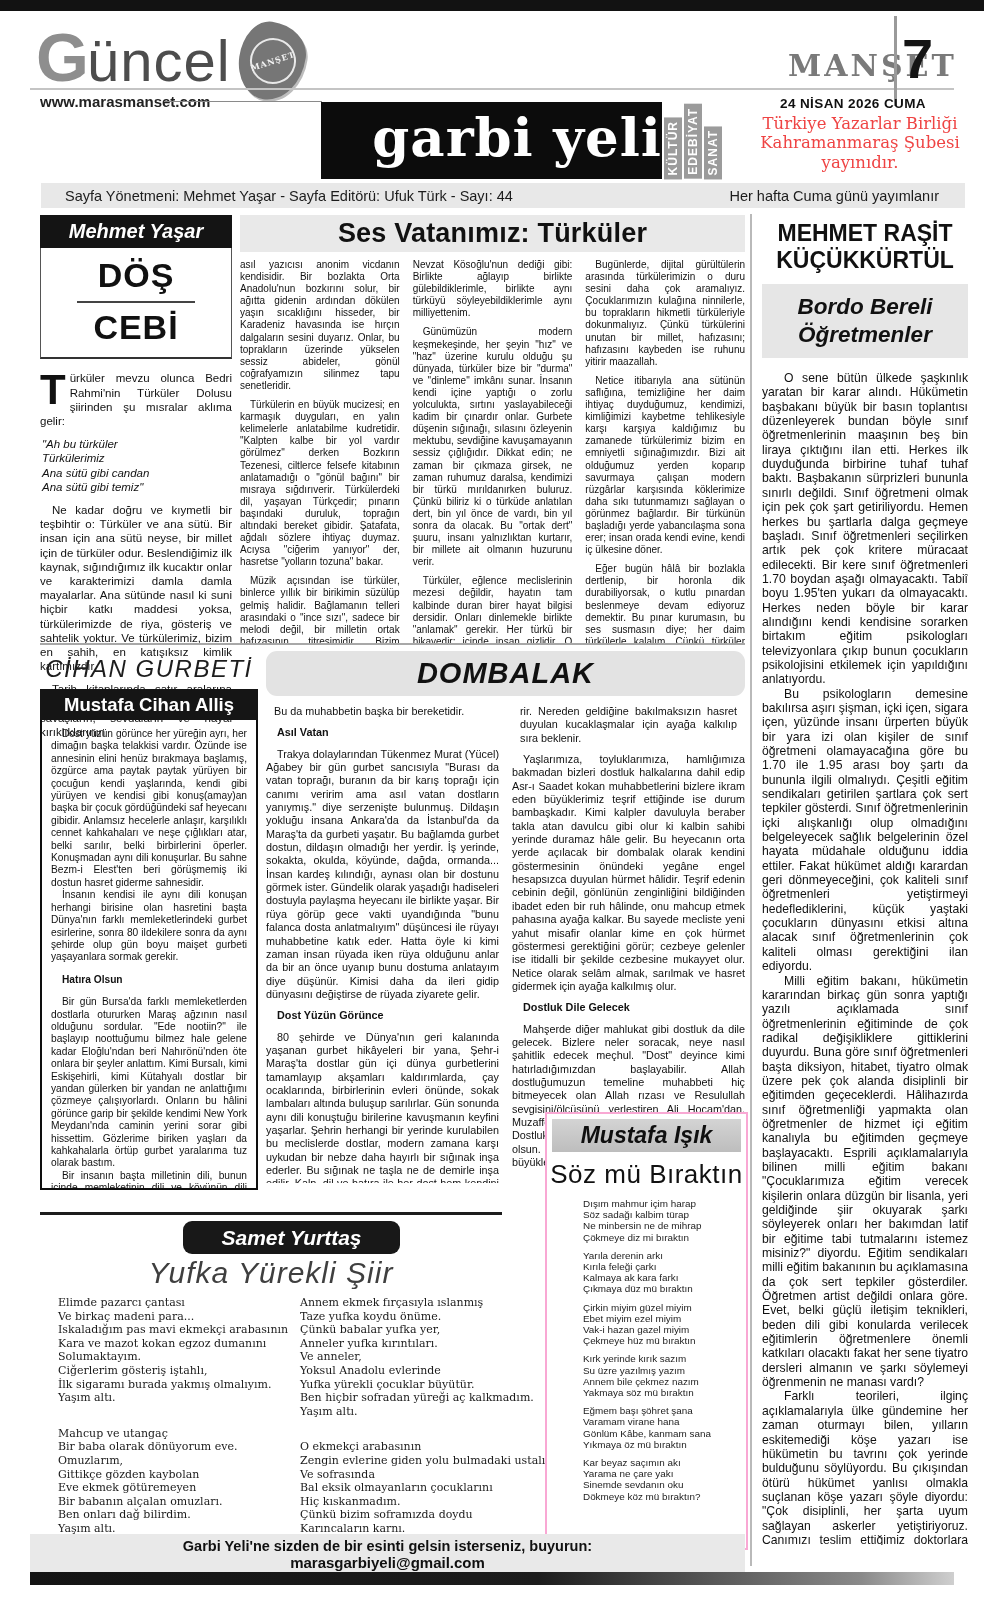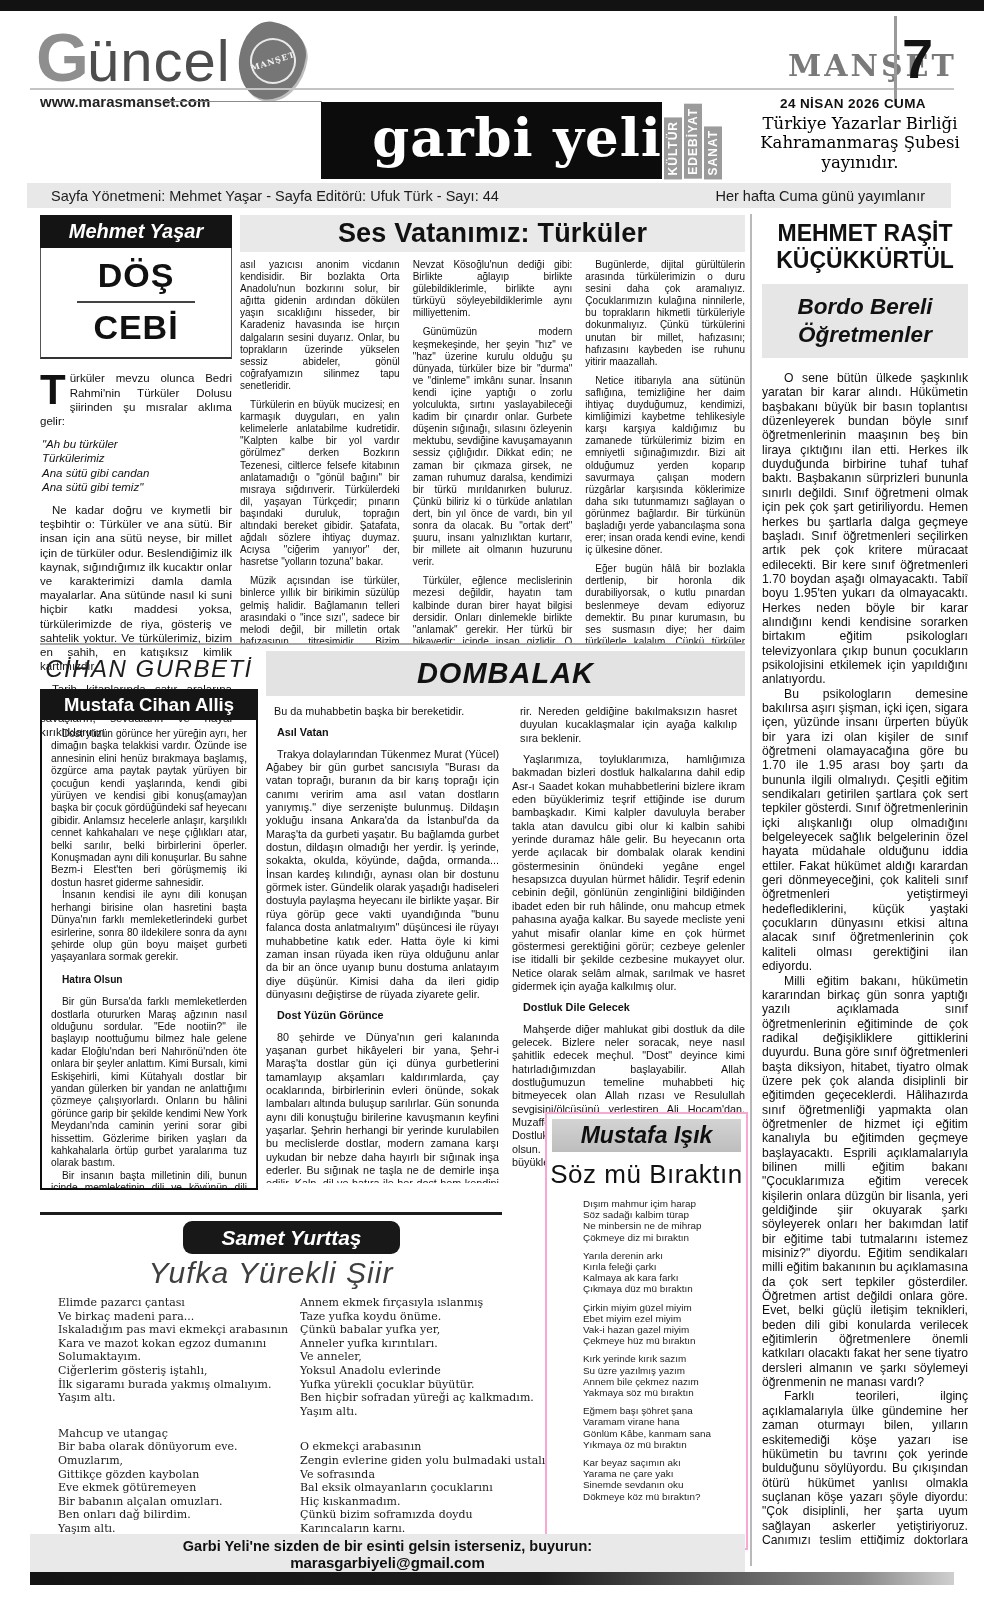--- a/index.html
+++ b/index.html
@@ -20,22 +20,22 @@
   .url-rule{left:164px;top:101px;width:158px;height:1px;background:#8a8a8a;}
   .masthead-box{left:321px;top:102px;width:341px;height:77px;background:#0c0c0c;display:flex;align-items:center;justify-content:flex-end;}
   .masthead-box .mh{font-family:"DejaVu Serif","Liberation Serif",serif;font-weight:bold;font-size:53px;color:#fff;letter-spacing:1px;line-height:1;padding-bottom:6px;}
   .tags-wrap{left:664px;top:100px;height:79px;display:flex;align-items:flex-end;gap:2px;}
   .tags-wrap .tag{display:inline-block;writing-mode:vertical-rl;transform:rotate(180deg);background:#9b9b9b;color:#fff;
       font-weight:bold;font-size:12px;letter-spacing:1px;padding:4px 2px;}
   .brand{left:788px;top:48px;font-family:"DejaVu Serif","Liberation Serif",serif;font-weight:bold;font-size:30px;color:#7a7a7a;letter-spacing:3px;}
   .pg-rule{left:894px;top:16px;width:3px;height:90px;background:#9a9a9a;}
   .page-number{left:902px;top:26px;font-size:56px;font-weight:bold;color:#141414;}
   .date{left:780px;top:96px;font-size:13.5px;font-weight:bold;color:#101010;letter-spacing:.4px;}
-  .publisher{left:748px;top:114px;width:224px;text-align:center;font-family:"DejaVu Serif","Liberation Serif",serif;font-size:16.5px;line-height:1.18;color:#000000;}
-  .editor-band{left:27px;top:183px;width:924px;height:25px;background:#e8e8e8;display:flex;align-items:center;justify-content:space-between;padding:0 26px 0 24px;box-sizing:border-box;font-size:14.5px;color:#1c1c1c;}
+  .publisher{left:748px;top:114px;width:224px;text-align:center;font-family:"DejaVu Serif","Liberation Serif",serif;font-size:16.5px;line-height:1.18;color:#ef4444;}
+  .editor-band{left:41px;top:183px;width:924px;height:25px;background:#e8e8e8;display:flex;align-items:center;justify-content:space-between;padding:0 26px 0 24px;box-sizing:border-box;font-size:14.5px;color:#1c1c1c;}
   
   .jtxt{ text-align:justify; }
   .b-h{font-weight:bold;}
   
   .dos{left:40px;top:215px;width:192px;}
   .dos-bar{height:33px;background:#141414;color:#fff;display:flex;align-items:center;justify-content:center;font-style:italic;font-weight:bold;font-size:20px;}
   .dos-titlebox{border-left:1px solid #555;border-right:1px solid #555;border-bottom:2px solid #333;padding:10px 0 12px;}
   .dos-t{font-size:34px;font-weight:bold;text-align:center;letter-spacing:1px;line-height:1.05;}
   .dos-trule{width:118px;height:2px;background:#444;margin:7px auto;}
   .dos-body{margin-top:12px;font-size:11.5px;line-height:14.2px;}
@@ -61,21 +61,21 @@
   .hrule2{left:40px;top:1212px;width:462px;height:3px;background:#1c1c1c;}
   
   .cihan{left:40px;top:651px;width:218px;}
   .cihan-title{text-align:center;font-style:italic;font-size:24px;letter-spacing:1.5px;color:#1d1d1d;padding:4px 0 6px;}
   .cihan-bar{height:31px;background:#151515;color:#fff;display:flex;align-items:center;justify-content:center;font-weight:bold;font-size:18.5px;}
   .cihan-box{border:2px solid #0e0e0e;border-top:none;height:452px;overflow:hidden;padding:8px 9px;font-size:10.2px;line-height:12.4px;}
   .cihan-box .b-p{text-indent:11px;margin:0;}
   .cihan-box .b-h{text-indent:11px;margin:10px 0;}
   
   .dombalak{left:266px;top:651px;width:479px;}
-  .domb-head{height:45px;background:#e3e3e3;display:flex;align-items:center;justify-content:center;font-style:italic;font-weight:bold;font-size:29px;letter-spacing:1px;}
+  .domb-head{height:45px;background:#e3e3e3;display:flex;align-items:center;justify-content:center;font-style:italic;font-weight:bold;font-size:29px;letter-spacing:1px;border-radius:11px;}
   .domb-cols{margin-top:9px;display:flex;gap:13px;height:478px;overflow:hidden;}
   .domb-cols .col{flex:1;font-size:10.8px;line-height:13.35px;}
   .domb-cols .b-p{text-indent:11px;margin:0 0 8px;}
   .domb-cols .b-p0{text-indent:0;margin:0 8px 8px;}
   .domb-cols .b-h{text-indent:11px;margin:4px 0 8px;}
   
   .samet-bar{left:183px;top:1221px;width:217px;height:33px;background:#181818;border-radius:9px;color:#fff;display:flex;align-items:center;justify-content:center;font-style:italic;font-weight:bold;font-size:21px;}
   .yufka-title{left:40px;top:1256px;width:462px;text-align:center;font-style:italic;font-size:30px;color:#3f3f3f;letter-spacing:1px;font-weight:normal;}
   .poem-serif{font-family:"DejaVu Serif","Liberation Serif",serif;font-size:11px;line-height:13.6px;color:#1a1a1a;}
   .yufka-c1{left:58px;top:1296px;width:235px;}

